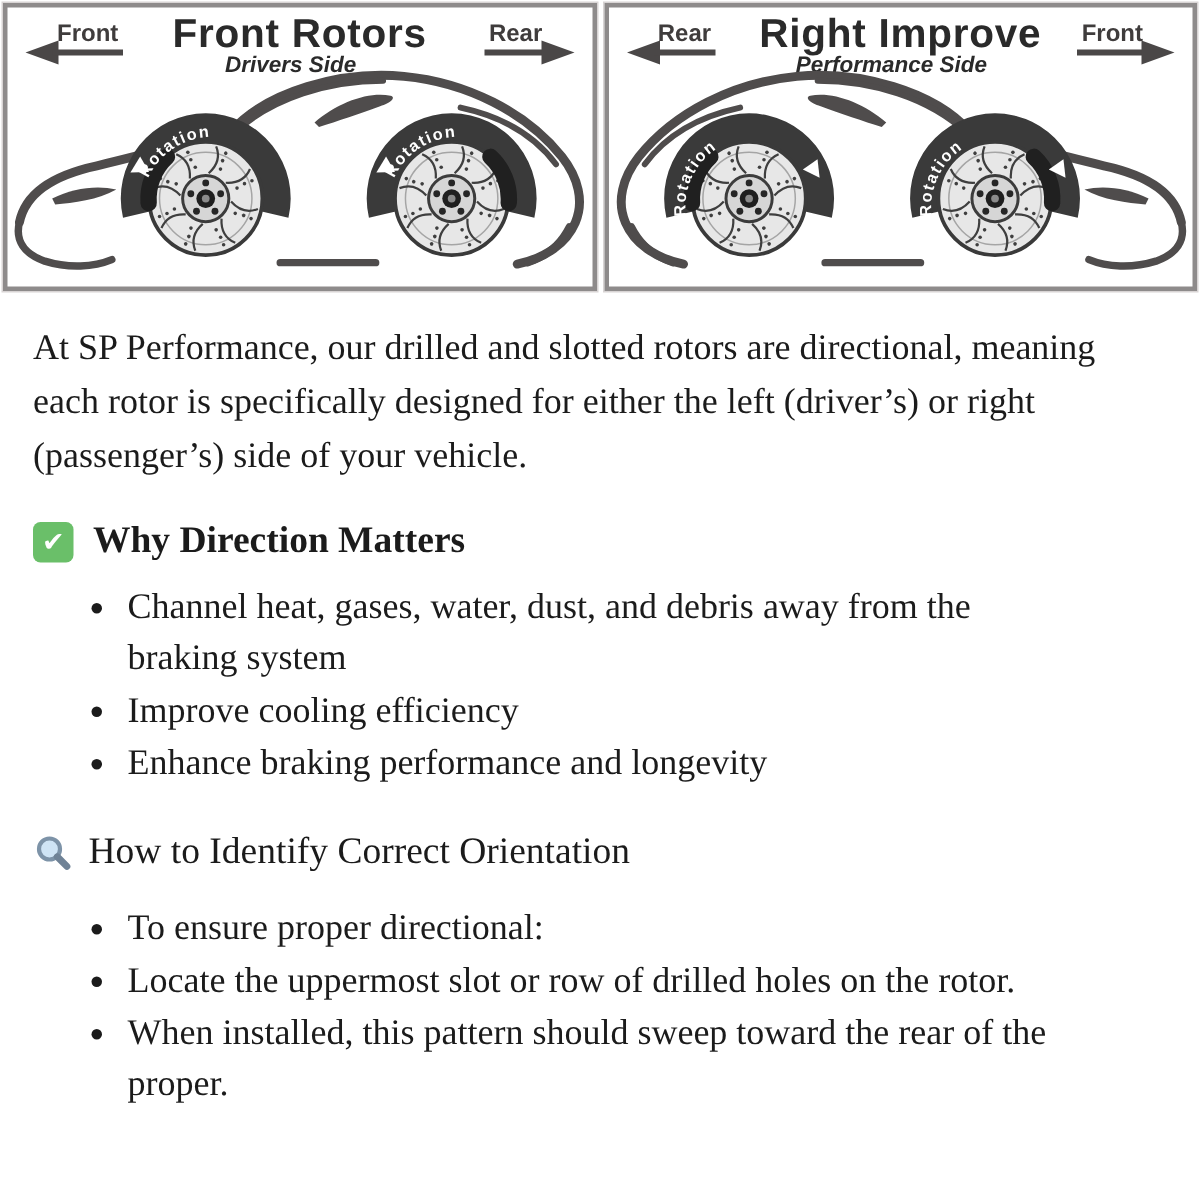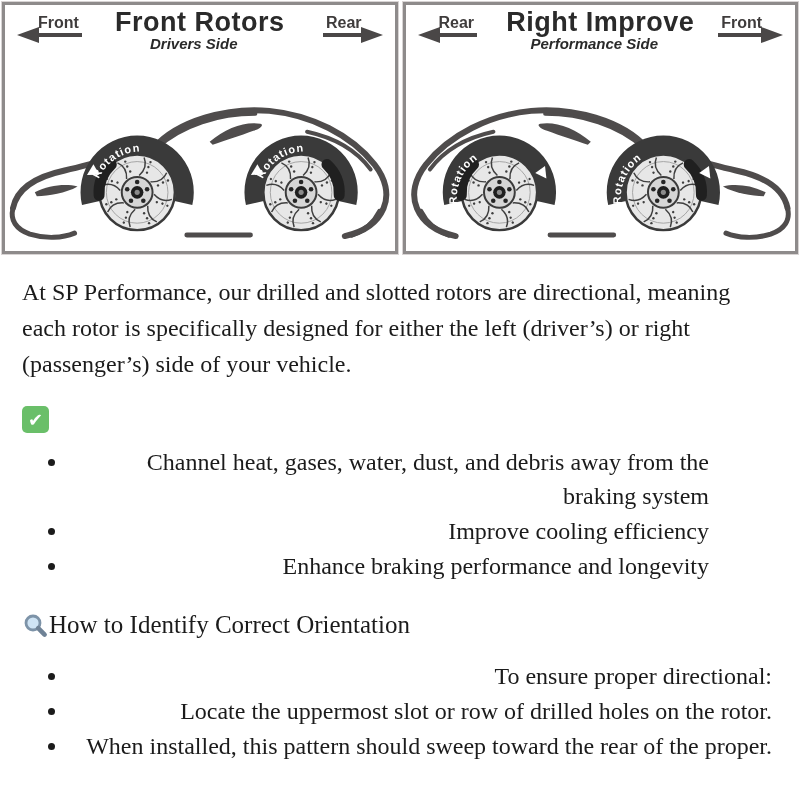--- a/index.html
+++ b/index.html
@@ -3,21 +3,21 @@
 <meta charset="utf-8">
 <style>
   * { box-sizing: border-box; }
   html,body { margin:0; padding:0; background:#ffffff; }
   body {
     width:800px; height:800px; overflow:hidden;
     font-family:"Liberation Serif", serif; color:#1b1b1b;
   }
 
   
-  .diagram { display:flex; gap:5px; padding:2px 2px 0 2px; height:254px; }
+  .diagram { display:flex; gap:5px; padding:2px 2px 0 2px; height:194px; }
   .panel {
     flex:1; position:relative; background:#fff;
     border:3px solid #8e8b8b; box-shadow:0 0 0 1px #d8d4d4;
   }
   .panel-title {
     position:absolute; top:2px; left:0; right:0; text-align:center;
     font:700 27px/30px "Liberation Sans", sans-serif; color:#2a2a2a;
     letter-spacing:.5px;
   }
   .panel-sub {
@@ -44,25 +44,25 @@
   .check-icon {
     width:27px; height:27px; border-radius:5px; background:#6abf69;
     display:inline-flex; align-items:center; justify-content:center;
     flex:0 0 auto;
   }
   .check-icon::before {
     content:"\2714"; color:#fff; font:700 18px "DejaVu Sans", sans-serif;
   }
   .lead { margin:26px 0 0 0; line-height:32px; }
   ul { margin:12px 0 0 0; padding-left:47px; }
-  ul li { padding-left:4px; line-height:34px; margin:1px 0;text-align:right; }
+  ul li { padding-left:4px; line-height:34px; margin:1px 12px; }
   ul.benefits li { max-width:640px; }
   ul.steps li { max-width:712px; }
   h3.how {
-    display:flex; align-items:center; 
+    display:flex; align-items:center; gap:10px;
     font-size:25px; font-weight:400; margin:26px 0 0 0; line-height:32px;
   }
   .mag-icon { flex:0 0 auto; }
   ul.steps { margin-top:18px; }
 </style>
 </head>
 <body>
 
 <svg width="0" height="0" style="position:absolute" aria-hidden="true">
   <defs>
@@ -202,20 +202,21 @@
     </svg>
   </div>
 </div>
 
 <div class="content">
 
   <p class="intro">At SP Performance, our drilled and slotted rotors are directional, meaning each rotor is specifically designed for either the left (driver’s) or right (passenger’s) side of your vehicle.</p>
 
   <h2 class="why">
     <span class="check-icon"></span>
+    <span>Why Direction Matters</span>
   </h2>
 
 
   <ul class="benefits">
     <li>Channel heat, gases, water, dust, and debris away from the braking system</li>
     <li>Improve cooling efficiency</li>
     <li>Enhance braking performance and longevity</li>
   </ul>
 
   <h3 class="how">

